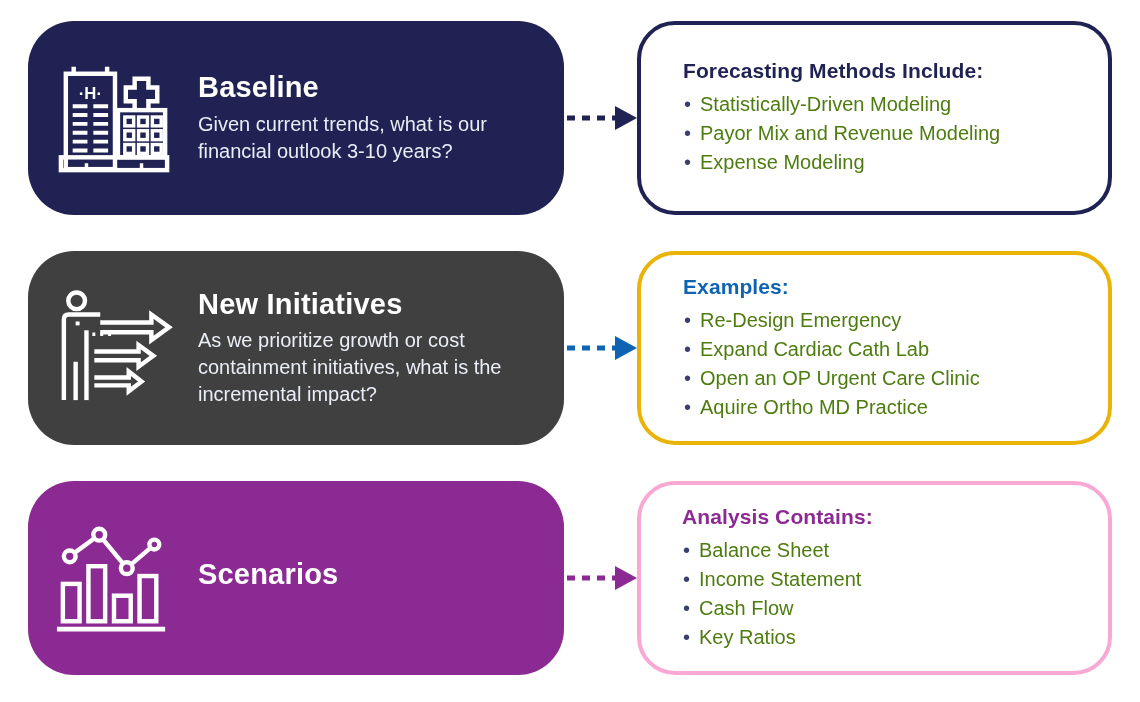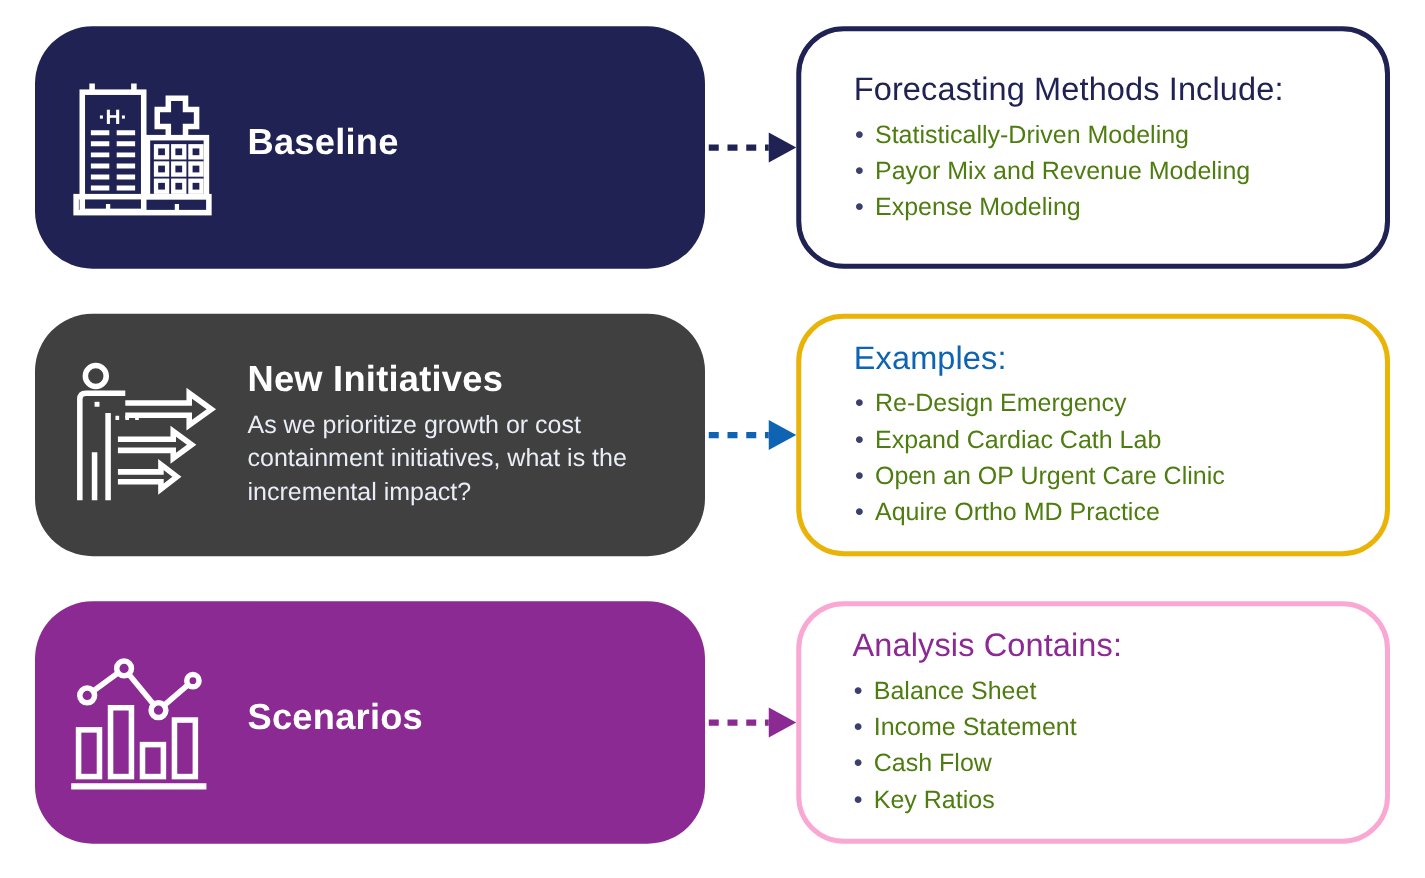--- a/index.html
+++ b/index.html
@@ -51,21 +51,21 @@
   .panel {
     flex:1;
     background:#ffffff;
     border-radius:38px;
     display:flex; flex-direction:column; justify-content:center;
     padding:6px 24px 6px 42px;
   }
   .panel.navy   { border:4px solid #1f2253; }
   .panel.blue   { border:4px solid #eab308; }
   .panel.purple { border:4px solid #f9a8d4;padding-left:41px; }
-  .panel-heading { font-size:26px; font-weight:400; margin-bottom:7px; letter-spacing:.1px; }
+  .panel-heading { font-size:21px; font-weight:700; margin-bottom:7px; letter-spacing:.1px; }
   .panel.navy   .panel-heading { color:#1f2253; }
   .panel.blue   .panel-heading { color:#0e63b2; }
   .panel.purple .panel-heading { color:#8c2a93; }
   .panel-list { list-style:none; }
   .panel-list li {
     position:relative; padding-left:17px;
     font-size:20px; line-height:29px; color:#4d7c0f;
   }
   .panel-list li::before {
     content:"\2022"; position:absolute; left:1px; top:0; color:#3a3f6d;
@@ -99,20 +99,21 @@
             <rect x="85" y="87" width="9" height="9" stroke-width="3.5"></rect>
             <rect x="99" y="87" width="9" height="9" stroke-width="3.5"></rect>
             <rect x="6" y="100" width="108" height="13"></rect>
             <path d="M32 106 V113 M88 106 V113" stroke-width="3.5"></path>
           </g>
           <text x="36" y="41" fill="#ffffff" font-size="17" font-weight="700" text-anchor="middle" font-family="'Liberation Sans', sans-serif">·H·</text>
         </svg>
       </div>
       <div class="card-text">
         <div class="card-title">Baseline</div>
+        <div class="card-desc">Given current trends, what is our financial outlook 3-10 years?</div>
       </div>
     </div>
     <div class="connector">
       <svg viewBox="0 0 72 26" class="arrow-navy">
         <line x1="2" y1="13" x2="50" y2="13" stroke-width="5" stroke-dasharray="8 7"></line>
         <polygon points="50,1 72,13 50,25"></polygon>
       </svg>
     </div>
     <div class="panel navy">
       <div class="panel-heading">Forecasting Methods Include:</div>

